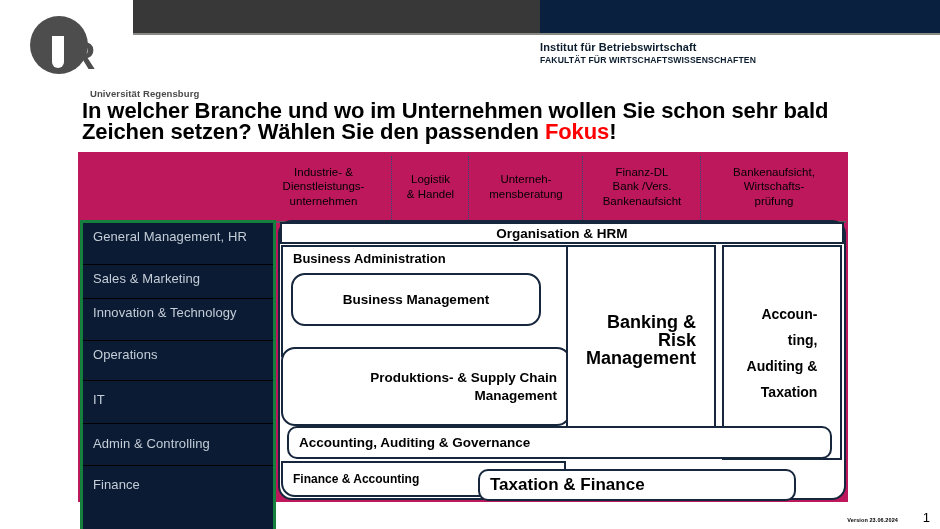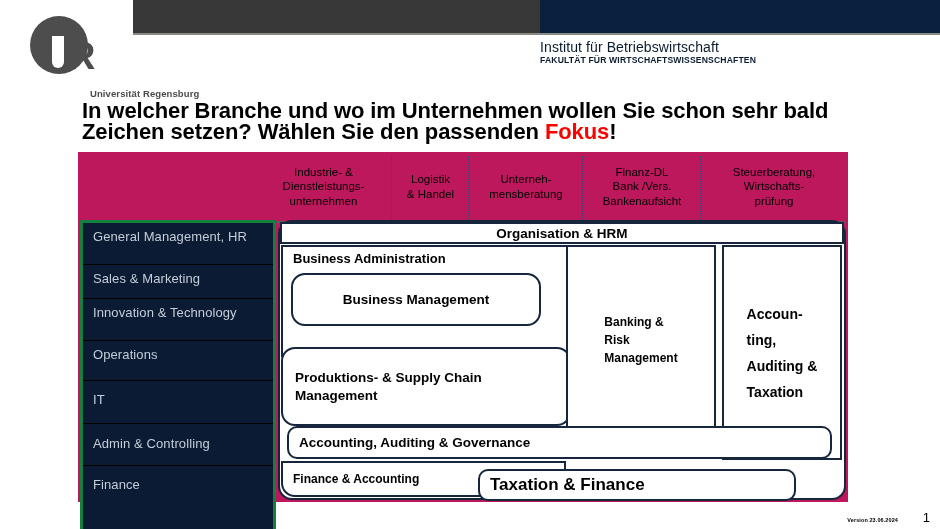--- a/index.html
+++ b/index.html
@@ -20,21 +20,21 @@
   .logo-wrap{position:absolute;left:18px;top:12px;width:112px;height:72px;}
   .logo-svg{display:block;}
   .logo-caption{
     position:absolute;left:72px;top:76px;
     font-size:9.5px;font-weight:bold;color:#4a4a4a;letter-spacing:.1px;
     white-space:nowrap;
   }
 
   
   .inst{position:absolute;left:540px;top:41px;}
-  .inst-1{font-size:14px;font-weight:normal;color:#0b1c2e;letter-spacing:.1px;line-height:13px;}
+  .inst-1{font-size:11px;font-weight:bold;color:#0b1c2e;letter-spacing:.1px;line-height:13px;}
   .inst-2{font-size:8.6px;font-weight:bold;color:#0b1c2e;letter-spacing:.15px;line-height:12px;}
 
   
   .title{
     position:absolute;left:82px;top:100px;width:800px;
     font-size:22px;font-weight:bold;color:#000;line-height:21px;
     letter-spacing:-.1px;
   }
   .title .accent{color:#ff0000;}
 
@@ -71,21 +71,21 @@
     letter-spacing:.1px;
   }
 
   
   .dia{position:absolute;left:200px;top:68px;width:568px;height:280px;}
   .bx{
     position:absolute;background:#ffffff;border:2.5px solid #16263c;
     box-sizing:border-box;display:flex;align-items:center;
     font-weight:bold;color:#000;
   }
-  .bx.center{justify-content:center;text-align:left;}
+  .bx.center{justify-content:center;text-align:right;}
   .bx.left{justify-content:flex-start;text-align:left;padding-left:10px;}
   .bx.topleft{align-items:flex-start;padding-top:4px;}
   .r8{border-radius:10px;}
   .r12{border-radius:14px;}
 
   
   .ver{
     position:absolute;right:42px;bottom:6px;
     font-size:5.5px;font-weight:bold;color:#000;letter-spacing:.1px;
   }
@@ -127,21 +127,21 @@
       <div class="colhead" style="left: 0px; width: 135px; white-space: pre-line;">Industrie- &amp;
 Dienstleistungs-
 unternehmen</div>
       <div class="colhead" style="left: 137px; width: 75px; white-space: pre-line;">Logistik
 &amp; Handel</div>
       <div class="colhead" style="left: 214px; width: 112px; white-space: pre-line;">Unterneh-
 mensberatung</div>
       <div class="colhead" style="left: 328px; width: 116px; white-space: pre-line;">Finanz-DL
 Bank /Vers.
 Bankenaufsicht</div>
-      <div class="colhead" style="left: 446px; width: 144px; white-space: pre-line;">Steuerberatung,
+      <div class="colhead" style="left: 446px; width: 144px; white-space: pre-line;">Bankenaufsicht,
 Wirtschafts-
 prüfung</div>
 
       <div class="vdiv" style="left:135px;"></div>
       <div class="vdiv" style="left:212px;"></div>
       <div class="vdiv" style="left:326px;"></div>
       <div class="vdiv" style="left:444px;"></div>
       <div class="headrule"></div>
     </div>
 
@@ -160,21 +160,21 @@
       <div class="bx r12" style="left:0px;top:0px;width:568px;height:280px;"></div>
 
       <div class="bx center" style="left:2px;top:2px;width:564px;height:22px;font-size:13.5px;">Organisation &amp; HRM</div>
 
       <div class="bx left topleft" style="left:3px;top:25px;width:290px;height:112px;font-size:13px;border-radius:0 0 14px 0;">Business Administration</div>
 
       <div class="bx center r12" style="left:13px;top:53px;width:250px;height:53px;font-size:13.5px;">Business Management</div>
 
       <div class="bx center r12" style="left:3px;top:127px;width:290px;height:79px;font-size:13.5px;line-height:18px;padding:0 12px;">Produktions- &amp; Supply Chain Management</div>
 
-      <div class="bx center" style="left:288px;top:25px;width:150px;height:190px;font-size:12px;line-height:18px;white-space:pre-line;">Banking &amp;
+      <div class="bx center" style="left:288px;top:25px;width:150px;height:190px;font-size:18px;line-height:18px;white-space:pre-line;">Banking &amp;
 Risk
 Management</div>
 
       <div class="bx center" style="left:444px;top:25px;width:120px;height:215px;font-size:14px;line-height:26px;white-space:pre-line;">Accoun-
 ting,
 Auditing &amp;
 Taxation</div>
 
       <div class="bx left r8" style="left:9px;top:206px;width:545px;height:33px;font-size:13.5px;">Accounting, Auditing &amp; Governance</div>
 

